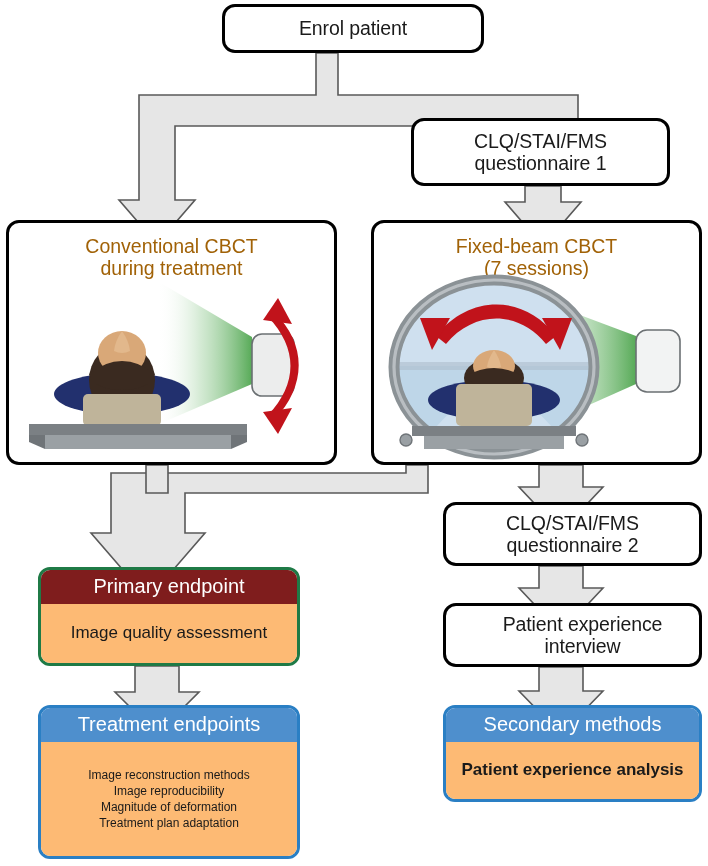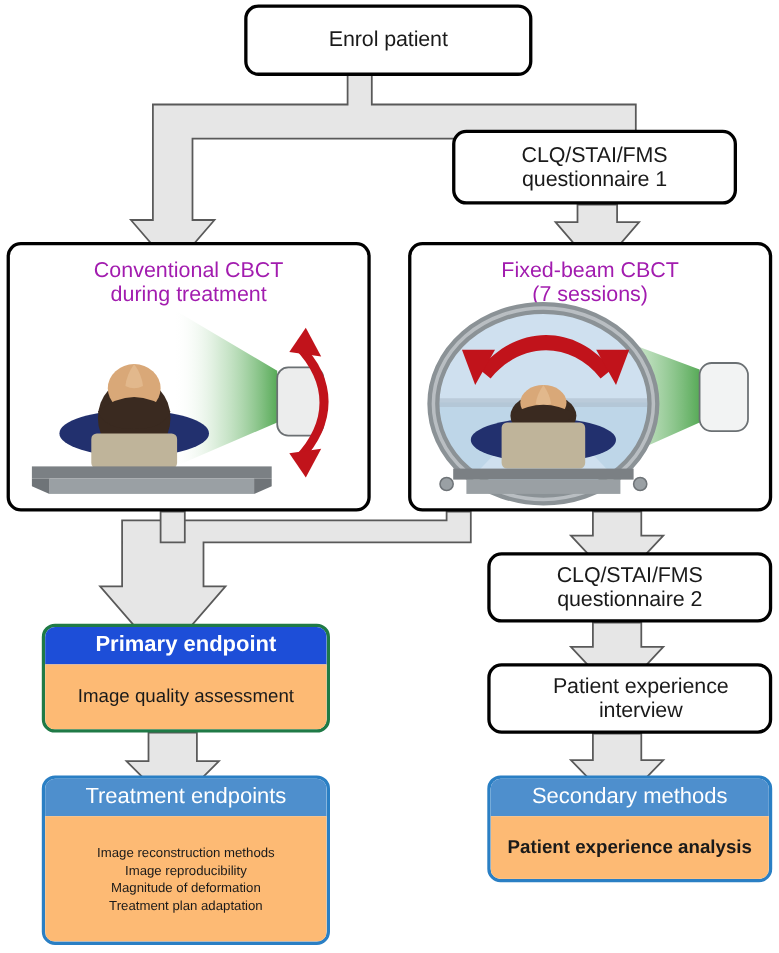--- a/index.html
+++ b/index.html
@@ -52,21 +52,21 @@
   }
   .card-green { border: 3px solid #1f7a46; }
   .card-blue  { border: 3px solid #2a7fc4; }
   .card-head {
     text-align: center;
     color: #ffffff;
     font-size: 20px;
     line-height: 1;
     padding: 6px 0 8px 0;
   }
-  .head-green { background: #1d4ed8; font-weight: bold; }
+  .head-green { background: #7f1d1d; }
   .head-blue  { background: #4e8fcd; }
   .card-body {
     background: #fdba74;
     text-align: center;
     color: #1a1a1a;
     font-size: 17px;
     line-height: 1.30;
     white-space: pre-line;
     display: flex;
     align-items: center;
@@ -87,21 +87,21 @@
     left: 0; top: 0;
     width: 100%;
     height: 100%;
   }
   .node-title {
     position: absolute;
     left: 0;
     top: 12px;
     width: 100%;
     text-align: center;
-    color: #a21caf;
+    color: #a16207;
     font-size: 19.5px;
     line-height: 1.14;
     white-space: pre-line;
   }
 </style>
 </head>
 <body>
 
 <div id="page">
 
@@ -147,21 +147,21 @@
       <path d="M 157 666 L 179 666 L 179 692 L 199 692 L 169 722 L 145 722 L 115 692 L 135 692 L 135 666 Z"></path>
 
       <path d="M 561 465 L 583 465 L 583 487 L 603 487 L 573 519 L 549 519 L 519 487 L 539 487 L 539 465 Z"></path>
 
       <path d="M 561 566 L 583 566 L 583 588 L 603 588 L 573 620 L 549 620 L 519 588 L 539 588 L 539 566 Z"></path>
 
       <path d="M 561 667 L 583 667 L 583 691 L 603 691 L 573 722 L 549 722 L 519 691 L 539 691 L 539 667 Z"></path>
     </g>
   </svg>
 
-  <div class="node node-plain" style="left:222px; top:4px; width:262px; height:65px;">
+  <div class="node node-plain" style="left:222px; top:4px; width:262px; height:49px;">
     <div class="node-label">Enrol patient</div>
   </div>
 
   <div class="node node-plain" style="left:411px; top:118px; width:259px; height:68px;">
     <div class="node-label">CLQ/STAI/FMS
 questionnaire 1</div>
   </div>
 
   <div class="node node-plain" style="left:6px; top:220px; width:331px; height:245px; display:block;">
     <div class="node-inner">

